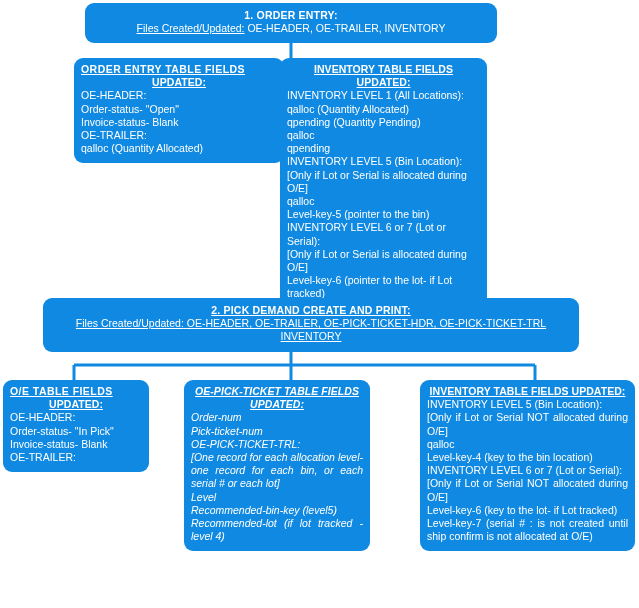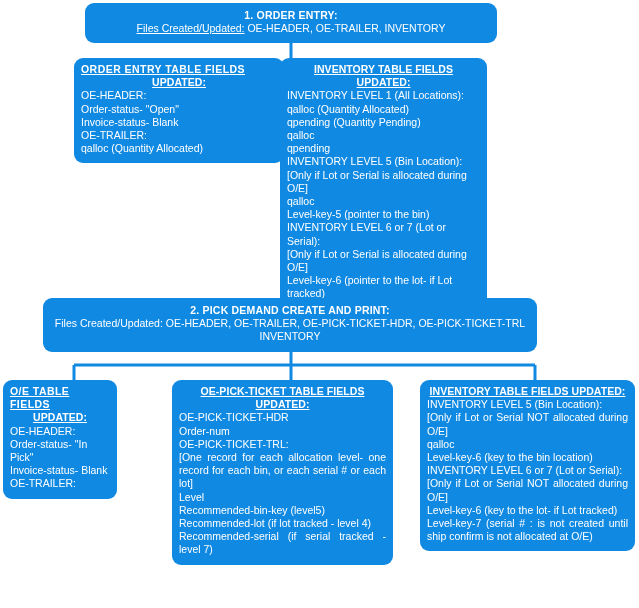--- a/index.html
+++ b/index.html
@@ -62,23 +62,23 @@
     letter-spacing: 0.05px;
     text-align: center;
   }
 
   
   #s1-header { left: 85px;  top: 3px;   width: 412px;  }
   #s1-left   { left: 74px;  top: 58px;  width: 210px;  }
   #s1-right  { left: 280px; top: 58px;  width: 207px;  }
 
   
-  #s2-header { left: 43px;  top: 298px; width: 494px;  }
-  #s2-left   { left: 3px;   top: 380px; width: 114px;  }
-  #s2-mid    { left: 172px; top: 380px; width: 221px;  }
+  #s2-header { left: 43px;  top: 298px; width: 536px; text-decoration: underline;  }
+  #s2-left   { left: 3px;   top: 380px; width: 146px;  }
+  #s2-mid    { left: 184px; top: 380px; width: 186px; font-style: italic;  }
   #s2-right  { left: 420px; top: 380px; width: 215px;  }
 </style>
 </head>
 <body style="background: rgb(255, 255, 255);">
 
 <div class="diagram">
 
   <svg class="connectors" viewBox="0 0 639 608" width="639" height="608" aria-hidden="true">
 
     <path d="M291,45 L291,68" stroke="#1089e2" stroke-width="3" fill="none"></path>
@@ -138,35 +138,34 @@
     <div class="head tight">UPDATED:</div>
     <div class="line">OE-HEADER:</div>
     <div class="line">Order-status- "In Pick"</div>
     <div class="line">Invoice-status- Blank</div>
     <div class="line">OE-TRAILER:</div>
   </div>
 
   <div class="box justify" id="s2-mid" style="background: rgb(16, 137, 226); color: rgb(255, 255, 255);">
     <div class="head tight">OE-PICK-TICKET TABLE FIELDS</div>
     <div class="head tight">UPDATED:</div>
-    <div class="line">OE-PICK-TICKET-HDR</div>
     <div class="line">Order-num</div>
+    <div class="line">Pick-ticket-num</div>
     <div class="line">OE-PICK-TICKET-TRL:</div>
     <div class="line">[One record for each allocation level- one record for each bin, or each serial # or each lot]</div>
     <div class="line">Level</div>
     <div class="line">Recommended-bin-key (level5)</div>
     <div class="line">Recommended-lot (if lot tracked - level 4)</div>
-    <div class="line">Recommended-serial  (if serial tracked - level 7)</div>
   </div>
 
   <div class="box justify" id="s2-right" style="background: rgb(16, 137, 226); color: rgb(255, 255, 255);">
     <div class="head tight">INVENTORY TABLE FIELDS UPDATED:</div>
     <div class="line">INVENTORY LEVEL 5 (Bin Location):</div>
     <div class="line">[Only if Lot or Serial NOT allocated during O/E]</div>
     <div class="line">qalloc</div>
-    <div class="line">Level-key-6 (key to the bin location)</div>
+    <div class="line">Level-key-4 (key to the bin location)</div>
     <div class="line">INVENTORY LEVEL 6 or 7 (Lot or Serial):</div>
     <div class="line">[Only if Lot or Serial NOT allocated during O/E]</div>
     <div class="line">Level-key-6 (key to the lot- if Lot tracked)</div>
     <div class="line">Level-key-7 (serial # :  is not created until ship confirm is not allocated at O/E)</div>
   </div>
 
 </div>
 
 </body></html>

